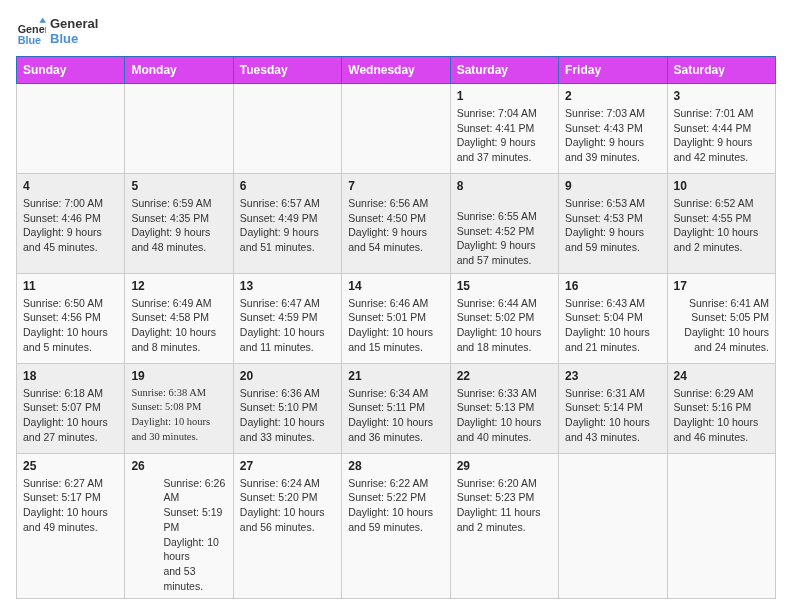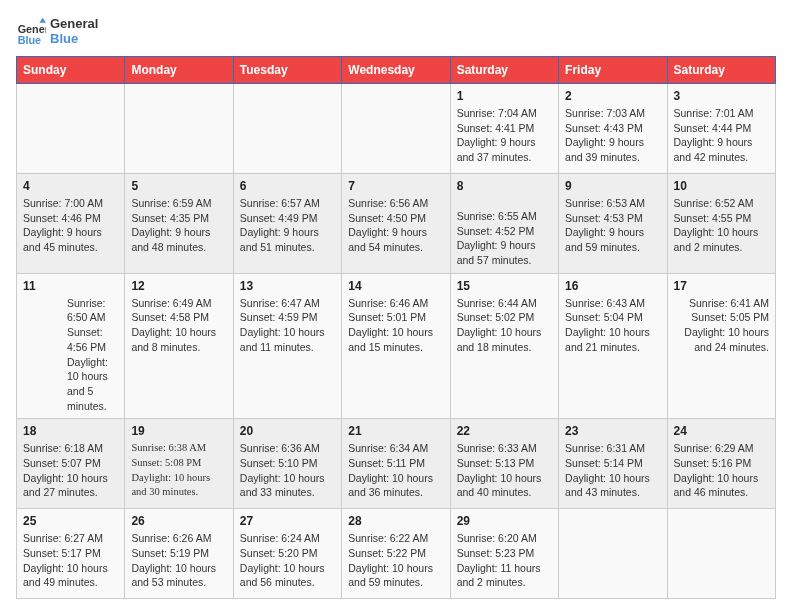--- a/index.html
+++ b/index.html
@@ -36,21 +36,21 @@
     .subtitle {
       font-size: 16px;
       color: #555;
     }
     table {
       width: 100%;
       border-collapse: collapse;
       font-size: 11px;
     }
     thead tr th {
-      background-color: #ef4444;
+      background-color: #d946ef;
       color: #fff;
       text-align: left;
       padding: 6px 6px;
       font-size: 12px;
       font-weight: bold;
       border: 1px solid #2d6fbc;
     }
     tbody tr td {
       border: 1px solid #ccc;
       vertical-align: top;
@@ -185,21 +185,21 @@
           <div class="day-num">10</div>
           <div class="day-info" style="white-space: pre-line;">Sunrise: 6:52 AM
 Sunset: 4:55 PM
 Daylight: 10 hours
 and 2 minutes.</div>
         </td>
       </tr>
       <tr>
         <td>
           <div class="day-num">11</div>
-          <div class="day-info" style="white-space: pre-line; margin-left: 44px;">Sunrise: 6:50 AM
+          <div class="day-info" style="white-space: pre-line;">Sunrise: 6:50 AM
 Sunset: 4:56 PM
 Daylight: 10 hours
 and 5 minutes.</div>
         </td>
         <td>
           <div class="day-num">12</div>
           <div class="day-info" style="white-space: pre-line;">Sunrise: 6:49 AM
 Sunset: 4:58 PM
 Daylight: 10 hours
 and 8 minutes.</div>
@@ -294,21 +294,21 @@
       <tr>
         <td>
           <div class="day-num">25</div>
           <div class="day-info" style="white-space: pre-line;">Sunrise: 6:27 AM
 Sunset: 5:17 PM
 Daylight: 10 hours
 and 49 minutes.</div>
         </td>
         <td>
           <div class="day-num">26</div>
-          <div class="day-info" style="white-space: pre-line;">Sunrise: 6:26 AM
+          <div class="day-info" style="white-space: pre-line; margin-left: 32px;">Sunrise: 6:26 AM
 Sunset: 5:19 PM
 Daylight: 10 hours
 and 53 minutes.</div>
         </td>
         <td>
           <div class="day-num">27</div>
           <div class="day-info" style="white-space: pre-line;">Sunrise: 6:24 AM
 Sunset: 5:20 PM
 Daylight: 10 hours
 and 56 minutes.</div>

